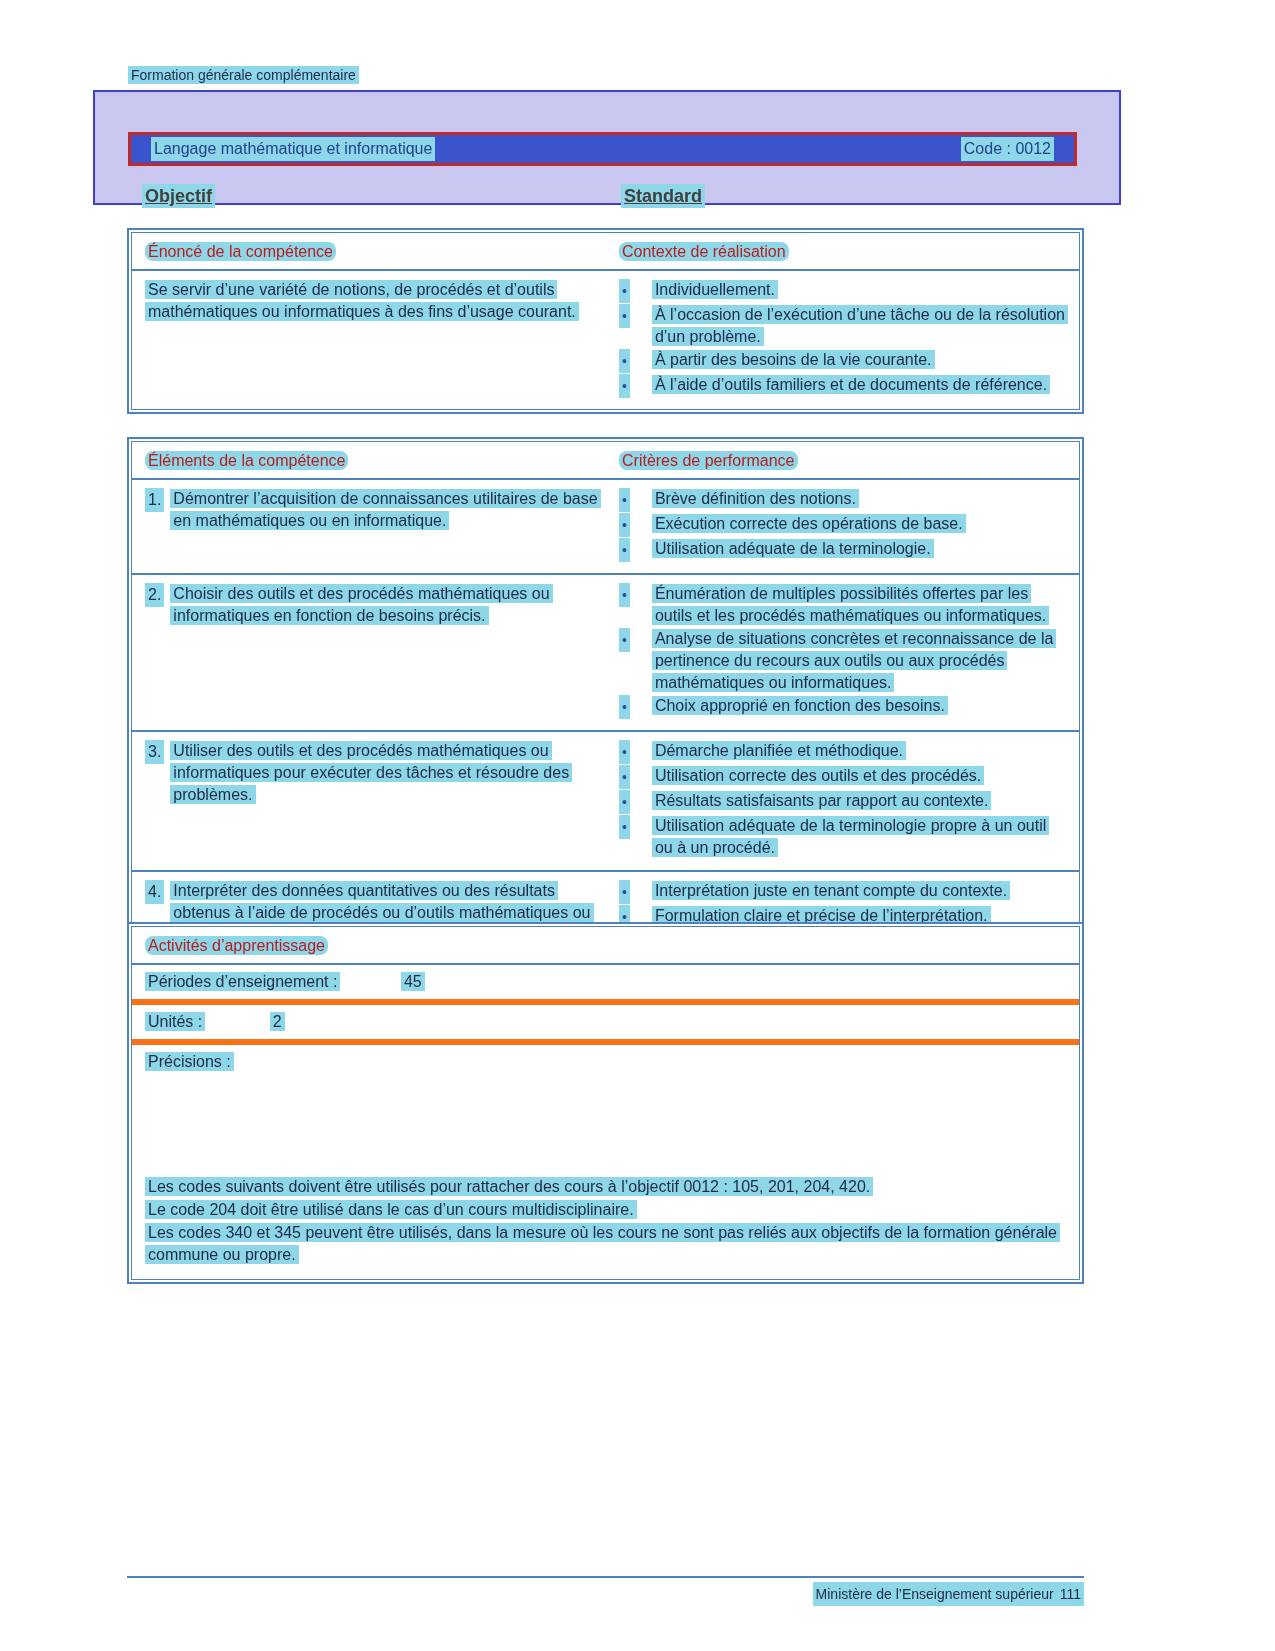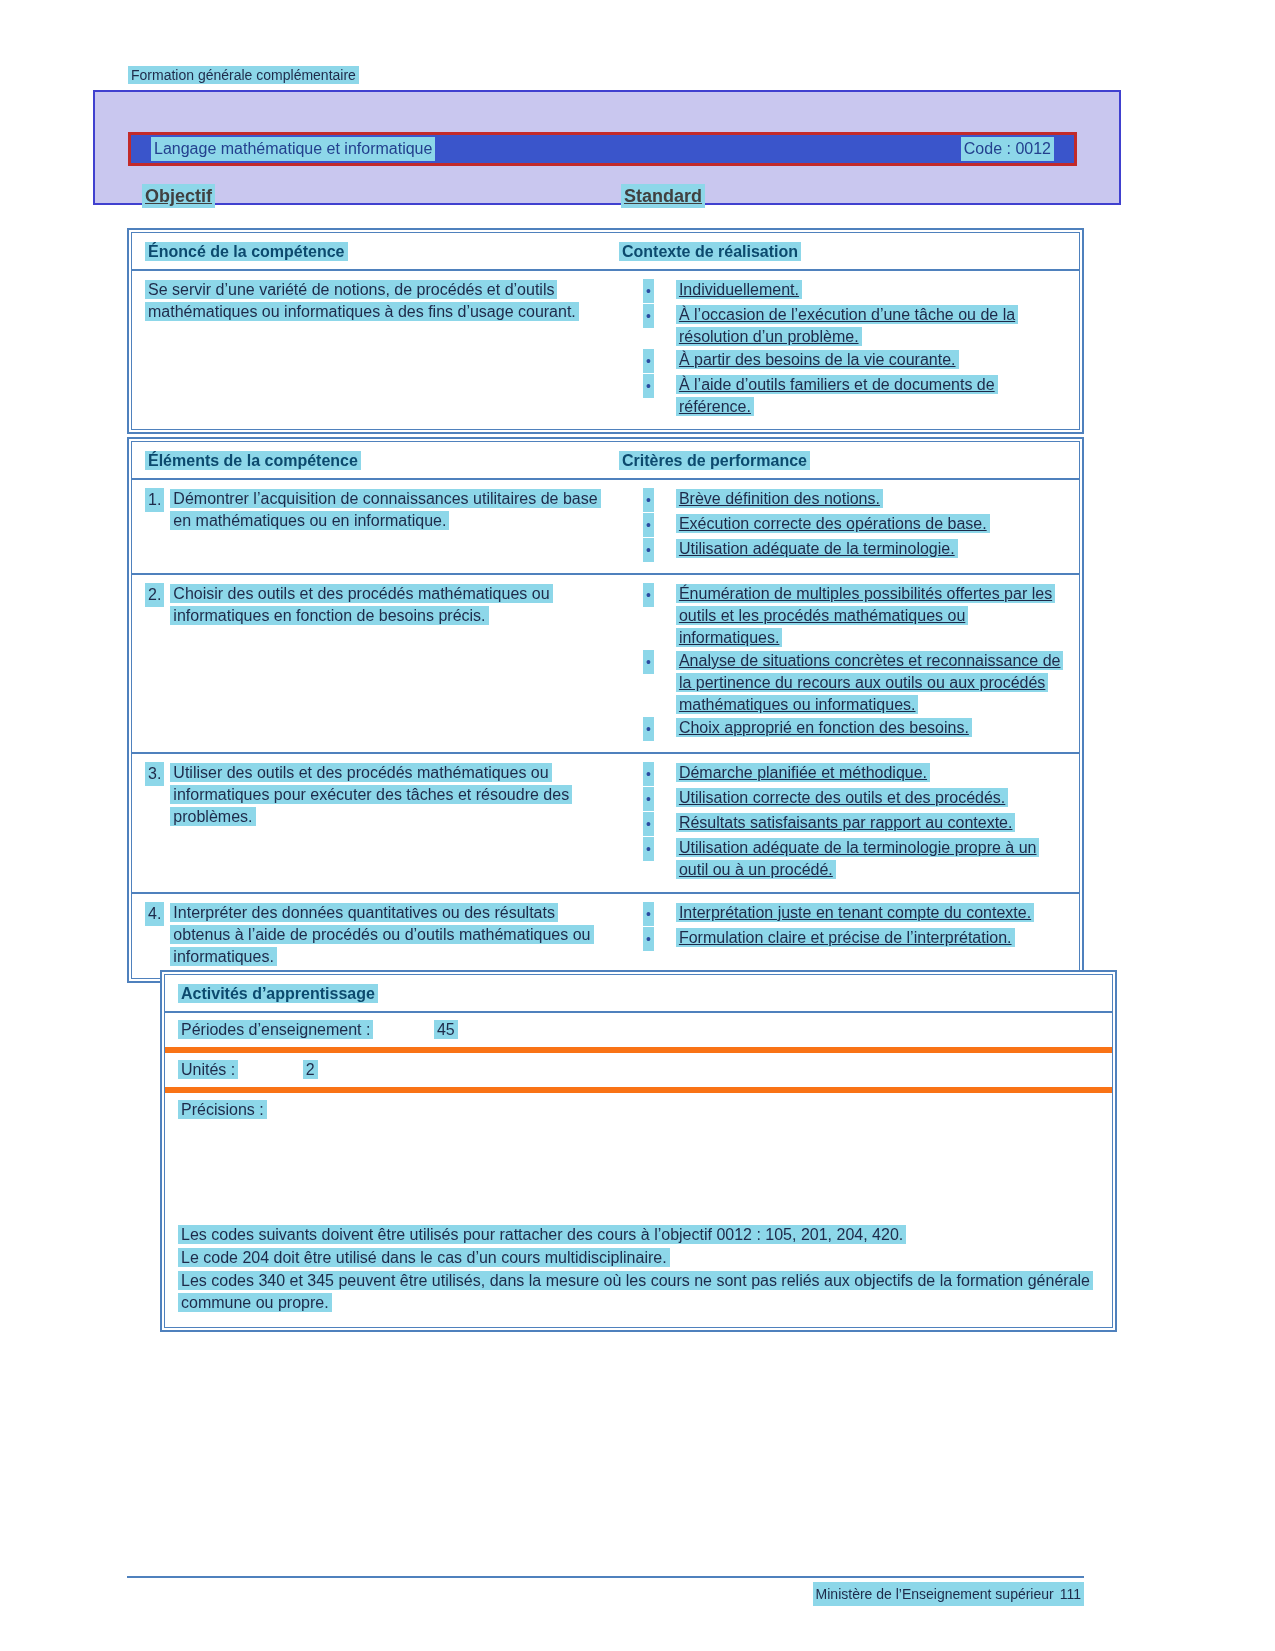--- a/index.html
+++ b/index.html
@@ -12,21 +12,21 @@
   .page { position:absolute; inset:0; overflow:hidden; }
 
   
   .hl {
     background: var(--highlight, #8dd7e9);
     -webkit-box-decoration-break: clone;
     box-decoration-break: clone;
     padding:1px 3px;
     color:#1e2a4a;
   }
-  .th { font-weight:bold; color:#0c4a6e; }
+  .th { font-weight:normal; color:#b91c1c;border-radius:8px; }
 
   .top-label { position:absolute; left:128px; top:64px; font-size:14px; }
 
   
   .panel {
     position:absolute; left:93px; top:90px; width:1028px; height:115px;
     background: var(--panel-fill, #c9c7ef);
     border:2px solid var(--panel-border, #4040cf);
   }
   .banner {
@@ -44,35 +44,35 @@
   }
   .obj-label.objectif { left:47px; }
   .obj-label.standard { left:526px; }
 
   
   .tbl {
     position:absolute; left:127px; width:957px;
     border:2px solid var(--table-border, #4f81bd); background:#fff;
   }
   .tbl-inner { border:1px solid var(--table-border, #4f81bd); margin:2px; }
-  .tbl1 { top:228px; } .tbl2 { top:437px; } .tbl3 { top:970px;margin-left:33px; }
+  .tbl1 { top:228px; } .tbl2 { top:437px; } .tbl3 { top:922px; }
 
   .thead { display:flex; border-bottom:2px solid var(--table-border, #4f81bd); padding:8px 0 6px; }
-  .trow  { display:flex; padding:8px 0 10px;gap:24px; }
+  .trow  { display:flex; padding:8px 0 10px; }
   .erow + .erow { border-top:2px solid var(--table-border, #4f81bd); }
   .col-l { flex:0 0 487px; padding-left:13px; padding-right:16px; }
   .col-r { flex:1 1 auto; padding-right:14px; }
 
   
   .bi { display:flex; margin-bottom:1px; align-items:flex-start; }
   .bdot {
     flex:0 0 auto; margin-right:22px; color:#2b4ba0;
     font-size:14px; line-height:22px;
   }
-  .bi-text { flex:1 1 auto;text-decoration:underline; }
+  .bi-text { flex:1 1 auto; }
 
   
   .num-line { display:flex; align-items:flex-start; }
   .enum { flex:0 0 auto; margin-right:6px; }
   .etext { flex:1 1 auto; }
 
   
   .act-head { padding:8px 13px 6px; border-bottom:2px solid var(--table-border, #4f81bd); }
   .act-row  { padding:6px 13px; border-bottom:6px solid #f97316; }
   .act-row.last { border-bottom:none; padding-bottom:12px;flex-direction:column; }

